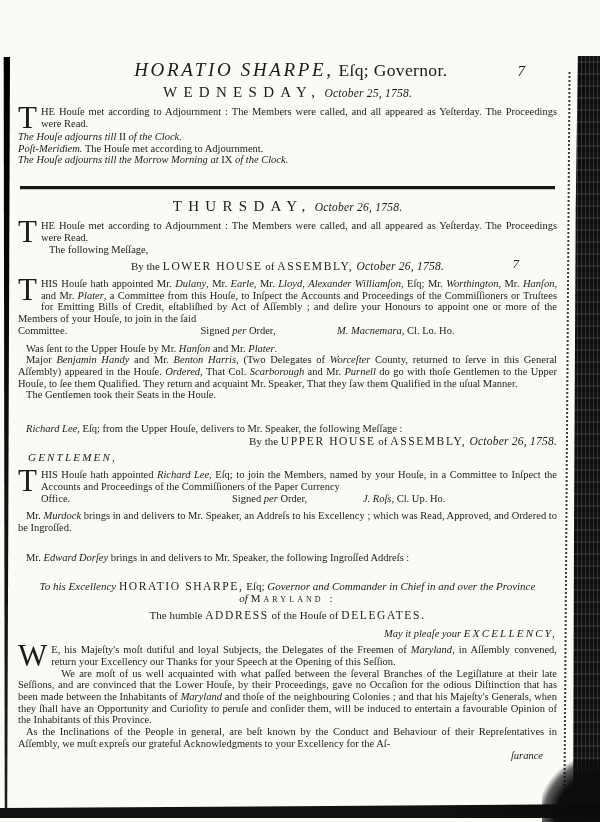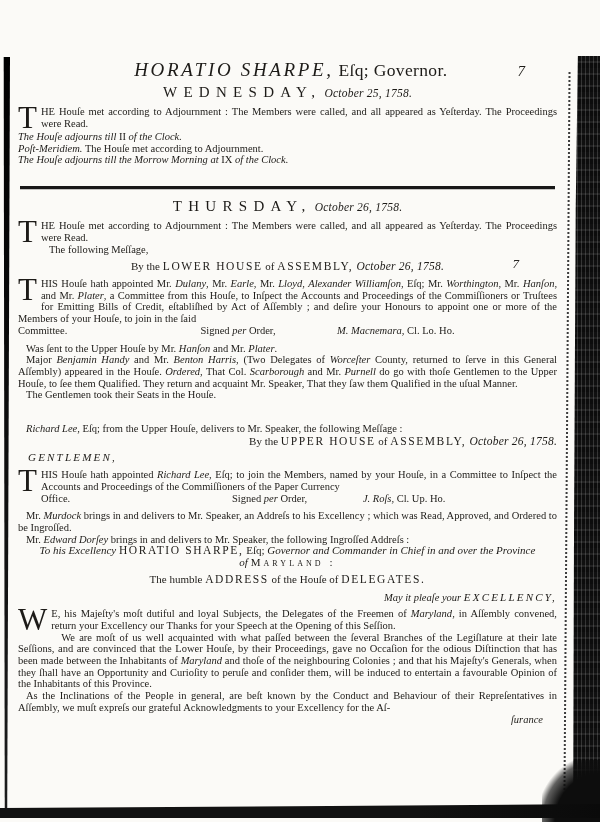--- a/index.html
+++ b/index.html
@@ -120,22 +120,22 @@
       <span class="gap" style="flex-grow: 2.9;"></span>
       <span>Signed </span>
       <span class="seg-i">per</span>
       <span> Order,</span>
       <span class="gap" style="flex-grow: 1;"></span>
       <span class="seg-i">J. Roſs,</span>
       <span> Cl. Up. Ho.</span>
       <span class="gap" style="flex-grow: 2;"></span>
     </div>
     <div class="blk blk-para" style="margin-top: 6px; text-indent: 8px;"><span>Mr. </span><span class="seg-i">Murdock</span><span> brings in and delivers to Mr. Speaker, an Addreſs to his Excellency ; which was Read, Approved, and Ordered to be Ingroſſed.</span></div>
-    <div class="blk blk-iline" style="margin-top: 0; text-indent: 8px;"><span>Mr. </span><span class="seg-i">Edward Dorſey</span><span> brings in and delivers to Mr. Speaker, the following Ingroſſed Addreſs :</span></div>
-    <div class="blk blk-heading" style="margin-top: 0;"><span class="seg-i">To his Excellency </span><span class="seg-sc">HORATIO SHARPE,</span><span> Eſq; </span><span class="seg-i">Governor and Commander in Chief in and over the Province</span></div>
+    <div class="blk blk-iline" style="margin-top: 18px; text-indent: 8px;"><span>Mr. </span><span class="seg-i">Edward Dorſey</span><span> brings in and delivers to Mr. Speaker, the following Ingroſſed Addreſs :</span></div>
+    <div class="blk blk-heading" style="margin-top: 18px;"><span class="seg-i">To his Excellency </span><span class="seg-sc">HORATIO SHARPE,</span><span> Eſq; </span><span class="seg-i">Governor and Commander in Chief in and over the Province</span></div>
     <div class="blk blk-heading"><span class="seg-i">of </span><span class="seg-smc">Maryland :</span></div>
     <div class="blk blk-heading" style="margin-top: 5px;"><span>The humble </span><span class="seg-sc">ADDRESS</span><span> of the Houſe of </span><span class="seg-sc">DELEGATES.</span></div>
     <div class="blk blk-iline" style="margin-top: 6px; text-indent: 26px; text-align: right;"><span class="seg-i">May it pleaſe your </span><span class="seg-isc">EXCELLENCY,</span></div>
     <div class="blk blk-para" style="margin-top: 5px;"><span class="dropcap">W</span><span>E, his Majeſty's moſt dutiful and loyal Subjects, the Delegates of the Freemen of </span><span class="seg-i">Maryland</span><span>, in Aſſembly convened, return your Excellency our Thanks for your Speech at the Opening of this Seſſion.</span></div>
     <div class="blk blk-para" style="text-indent: 10px;"><span>We are moſt of us well acquainted with what paſſed between the ſeveral Branches of the Legiſlature at their late Seſſions, and are convinced that the Lower Houſe, by their Proceedings, gave no Occaſion for the odious Diſtinction that has been made between the Inhabitants of </span><span class="seg-i">Maryland</span><span> and thoſe of the neighbouring Colonies ; and that his Majeſty's Generals, when they ſhall have an Opportunity and Curioſity to peruſe and conſider them, will be induced to entertain a favourable Opinion of the Inhabitants of this Province.</span></div>
     <div class="blk blk-para" style="text-indent: 8px;"><span>As the Inclinations of the People in general, are beſt known by the Conduct and Behaviour of their Repreſentatives in Aſſembly, we muſt expreſs our grateful Acknowledgments to your Excellency for the Aſ-</span></div>
     <div class="blk blk-catchword"><span class="seg-i">ſurance</span></div>
   </div>
 
 </body></html>

